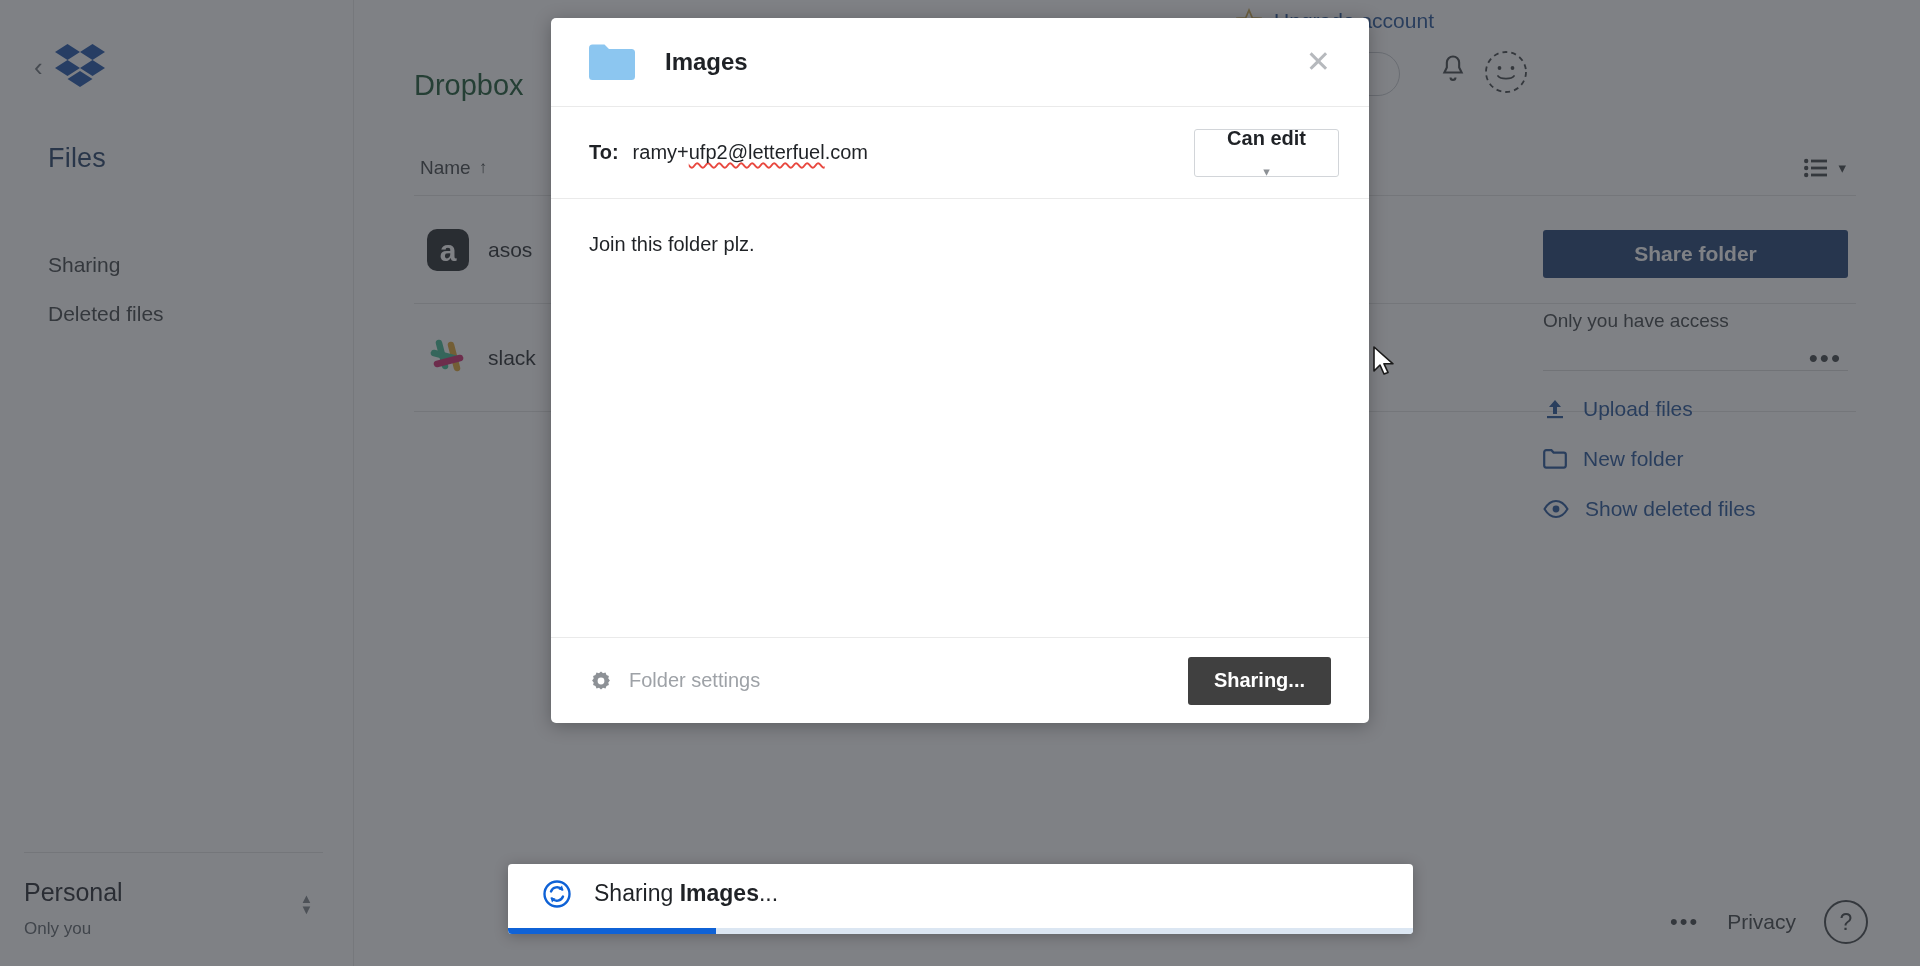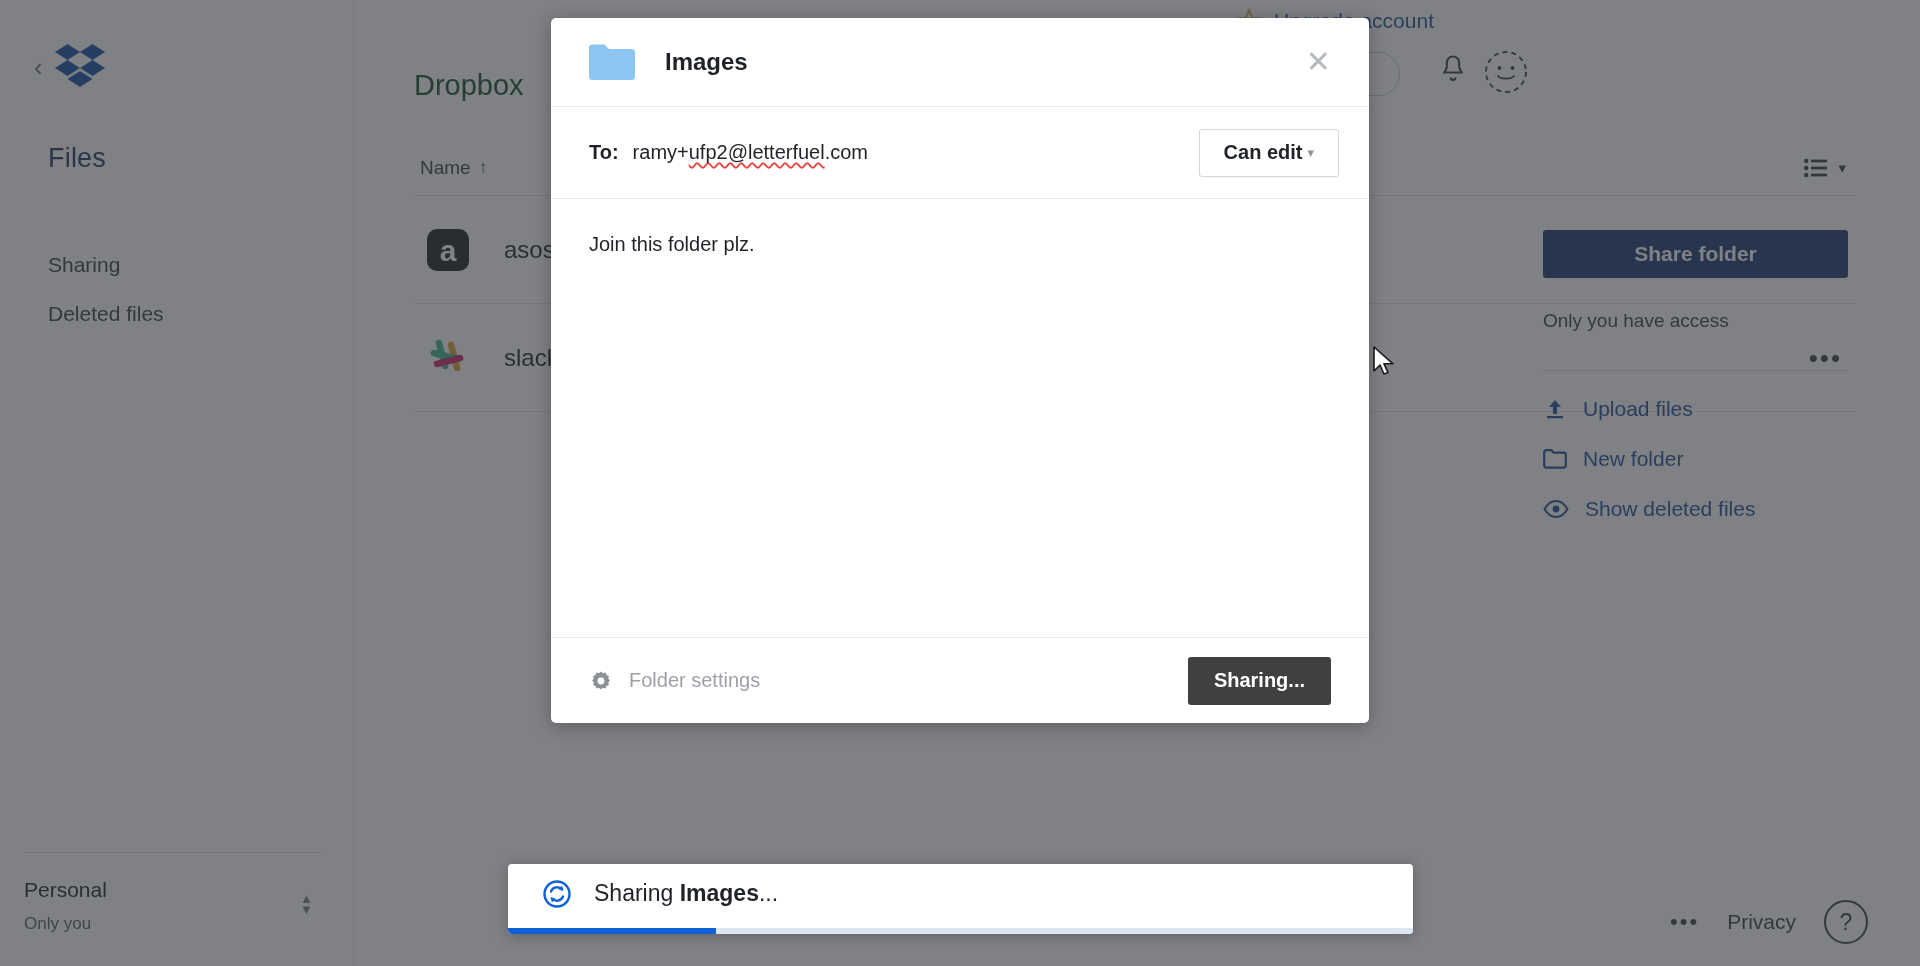--- a/index.html
+++ b/index.html
@@ -29,21 +29,21 @@
   }
   .nav { position: absolute; left: 48px; top: 240px; width: 260px; }
   .nav-item {
     font-size: 21px; color: #3c4043; line-height: 49px;
     cursor: pointer; white-space: nowrap;
   }
   .nav-item.active { color: #0b3d8c; font-weight: bold; }
 
   .side-divider { position: absolute; left: 24px; right: 30px; top: 852px; height: 1px; background: #e3e3e3; }
   .personal { position: absolute; left: 24px; top: 878px; }
-  .personal-title { font-size: 21px; color: #20242b; }
+  .personal-title { font-size: 25px; color: #20242b; }
   .personal-sub { font-size: 17px; color: #5b6168; margin-top: 12px; }
   .personal-chevrons {
     position: absolute; left: 300px; top: 893px;
     display: flex; flex-direction: column; align-items: center; color: #7b8187;
     font-size: 13px; line-height: 11px;
   }
 
   .content { flex: 1; position: relative; }
   .crumb { position: absolute; left: 60px; top: 69px; font-size: 29px; color: #14532d; white-space: nowrap; }
 
@@ -54,21 +54,21 @@
   }
   .th-name { font-size: 19px; color: #3c4043; font-weight: normal; }
   .sort-arrow { margin-left: 8px; font-size: 17px; color: #3c4043; }
   .th-spacer { flex: 1; }
   .list-view-icon { display: flex; align-items: center; gap: 10px; color: #3c4043; }
   .tr {
     display: flex; align-items: center; height: 108px;
     border-bottom: 1px solid #e3e3e3; padding: 0 14px 0 6px;
   }
   .file-icon { width: 56px; display: flex; justify-content: center; align-items: center; flex: none; }
-  .file-name { font-size: 24px; color: #1f2226; margin-left: 28px; white-space: nowrap; }
+  .file-name { font-size: 21px; color: #1f2226; margin-left: 12px; white-space: nowrap; }
   .row-spacer { flex: 1; }
   .dots { font-size: 26px; letter-spacing: 2px; color: #3c4043; line-height: 10px; }
 
   
   .upgrade {
     position: absolute; right: 486px; top: 8px;
     display: flex; align-items: center; gap: 12px;
     font-size: 21px; color: #1f4f96;
   }
   .search-pill {
@@ -134,22 +134,22 @@
     font-size: 20px; color: #1f2226; margin-left: 14px; white-space: nowrap;
   }
   .spellerr {
     text-decoration: underline wavy #e8483f;
     text-decoration-skip-ink: none;
     text-underline-offset: 3px;
   }
   .to-spacer { flex: 1; }
   .perm-dd {
     height: 48px; min-width: 138px; border: 1px solid #d2d5d9; border-radius: 3px;
-    display: flex; align-items: center; justify-content: center; gap: 5px;
-    padding: 0 24px; cursor: pointer; background: #fff;
+    display: flex; align-items: center; justify-content: center; gap: 14px;
+    padding: 0 32px; cursor: pointer; background: #fff; flex-direction: column;
   }
   .perm-label { font-size: 20px; color: #1f2226; font-weight: bold; }
   .caret-dn { color: #8d9196; font-size: 13px; }
 
   .msg-area { flex: 1; padding: 34px 38px 0 38px; }
   .msg-text { font-size: 20px; color: #1f2226; }
 
   .modal-foot {
     height: 86px; border-top: 1px solid #eaeaea; flex: none;
     display: flex; align-items: center; padding: 0 38px;

